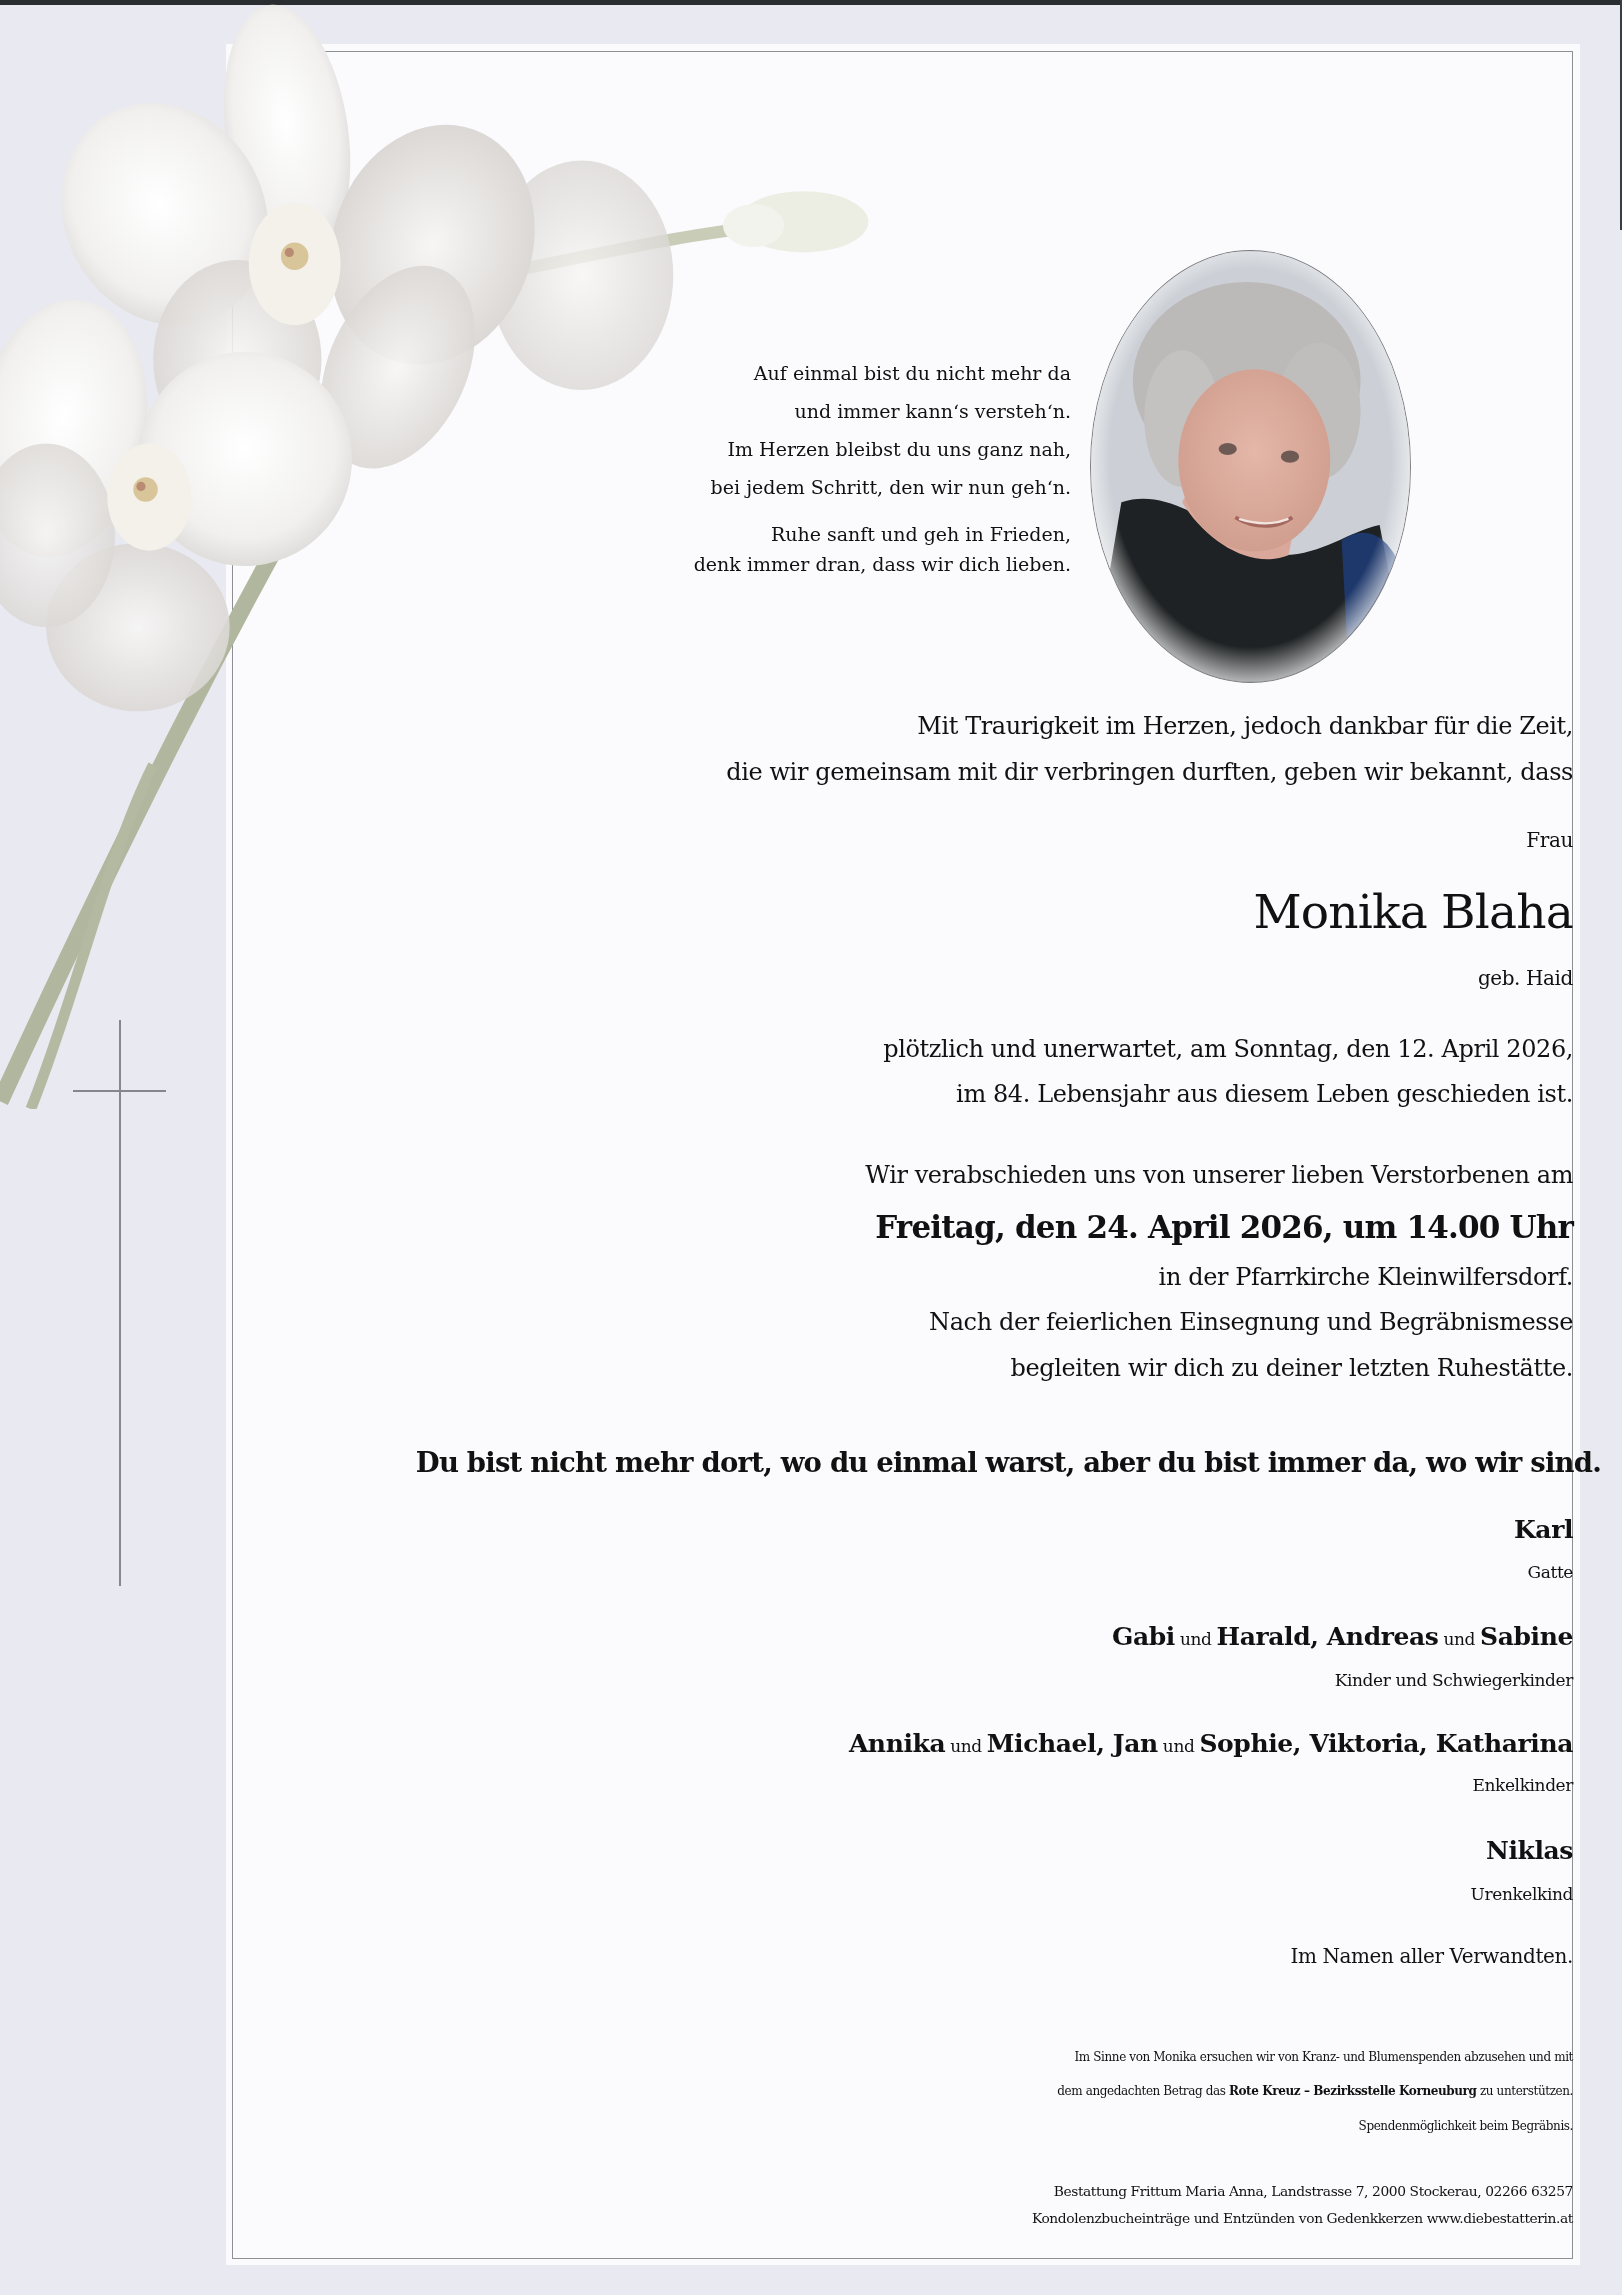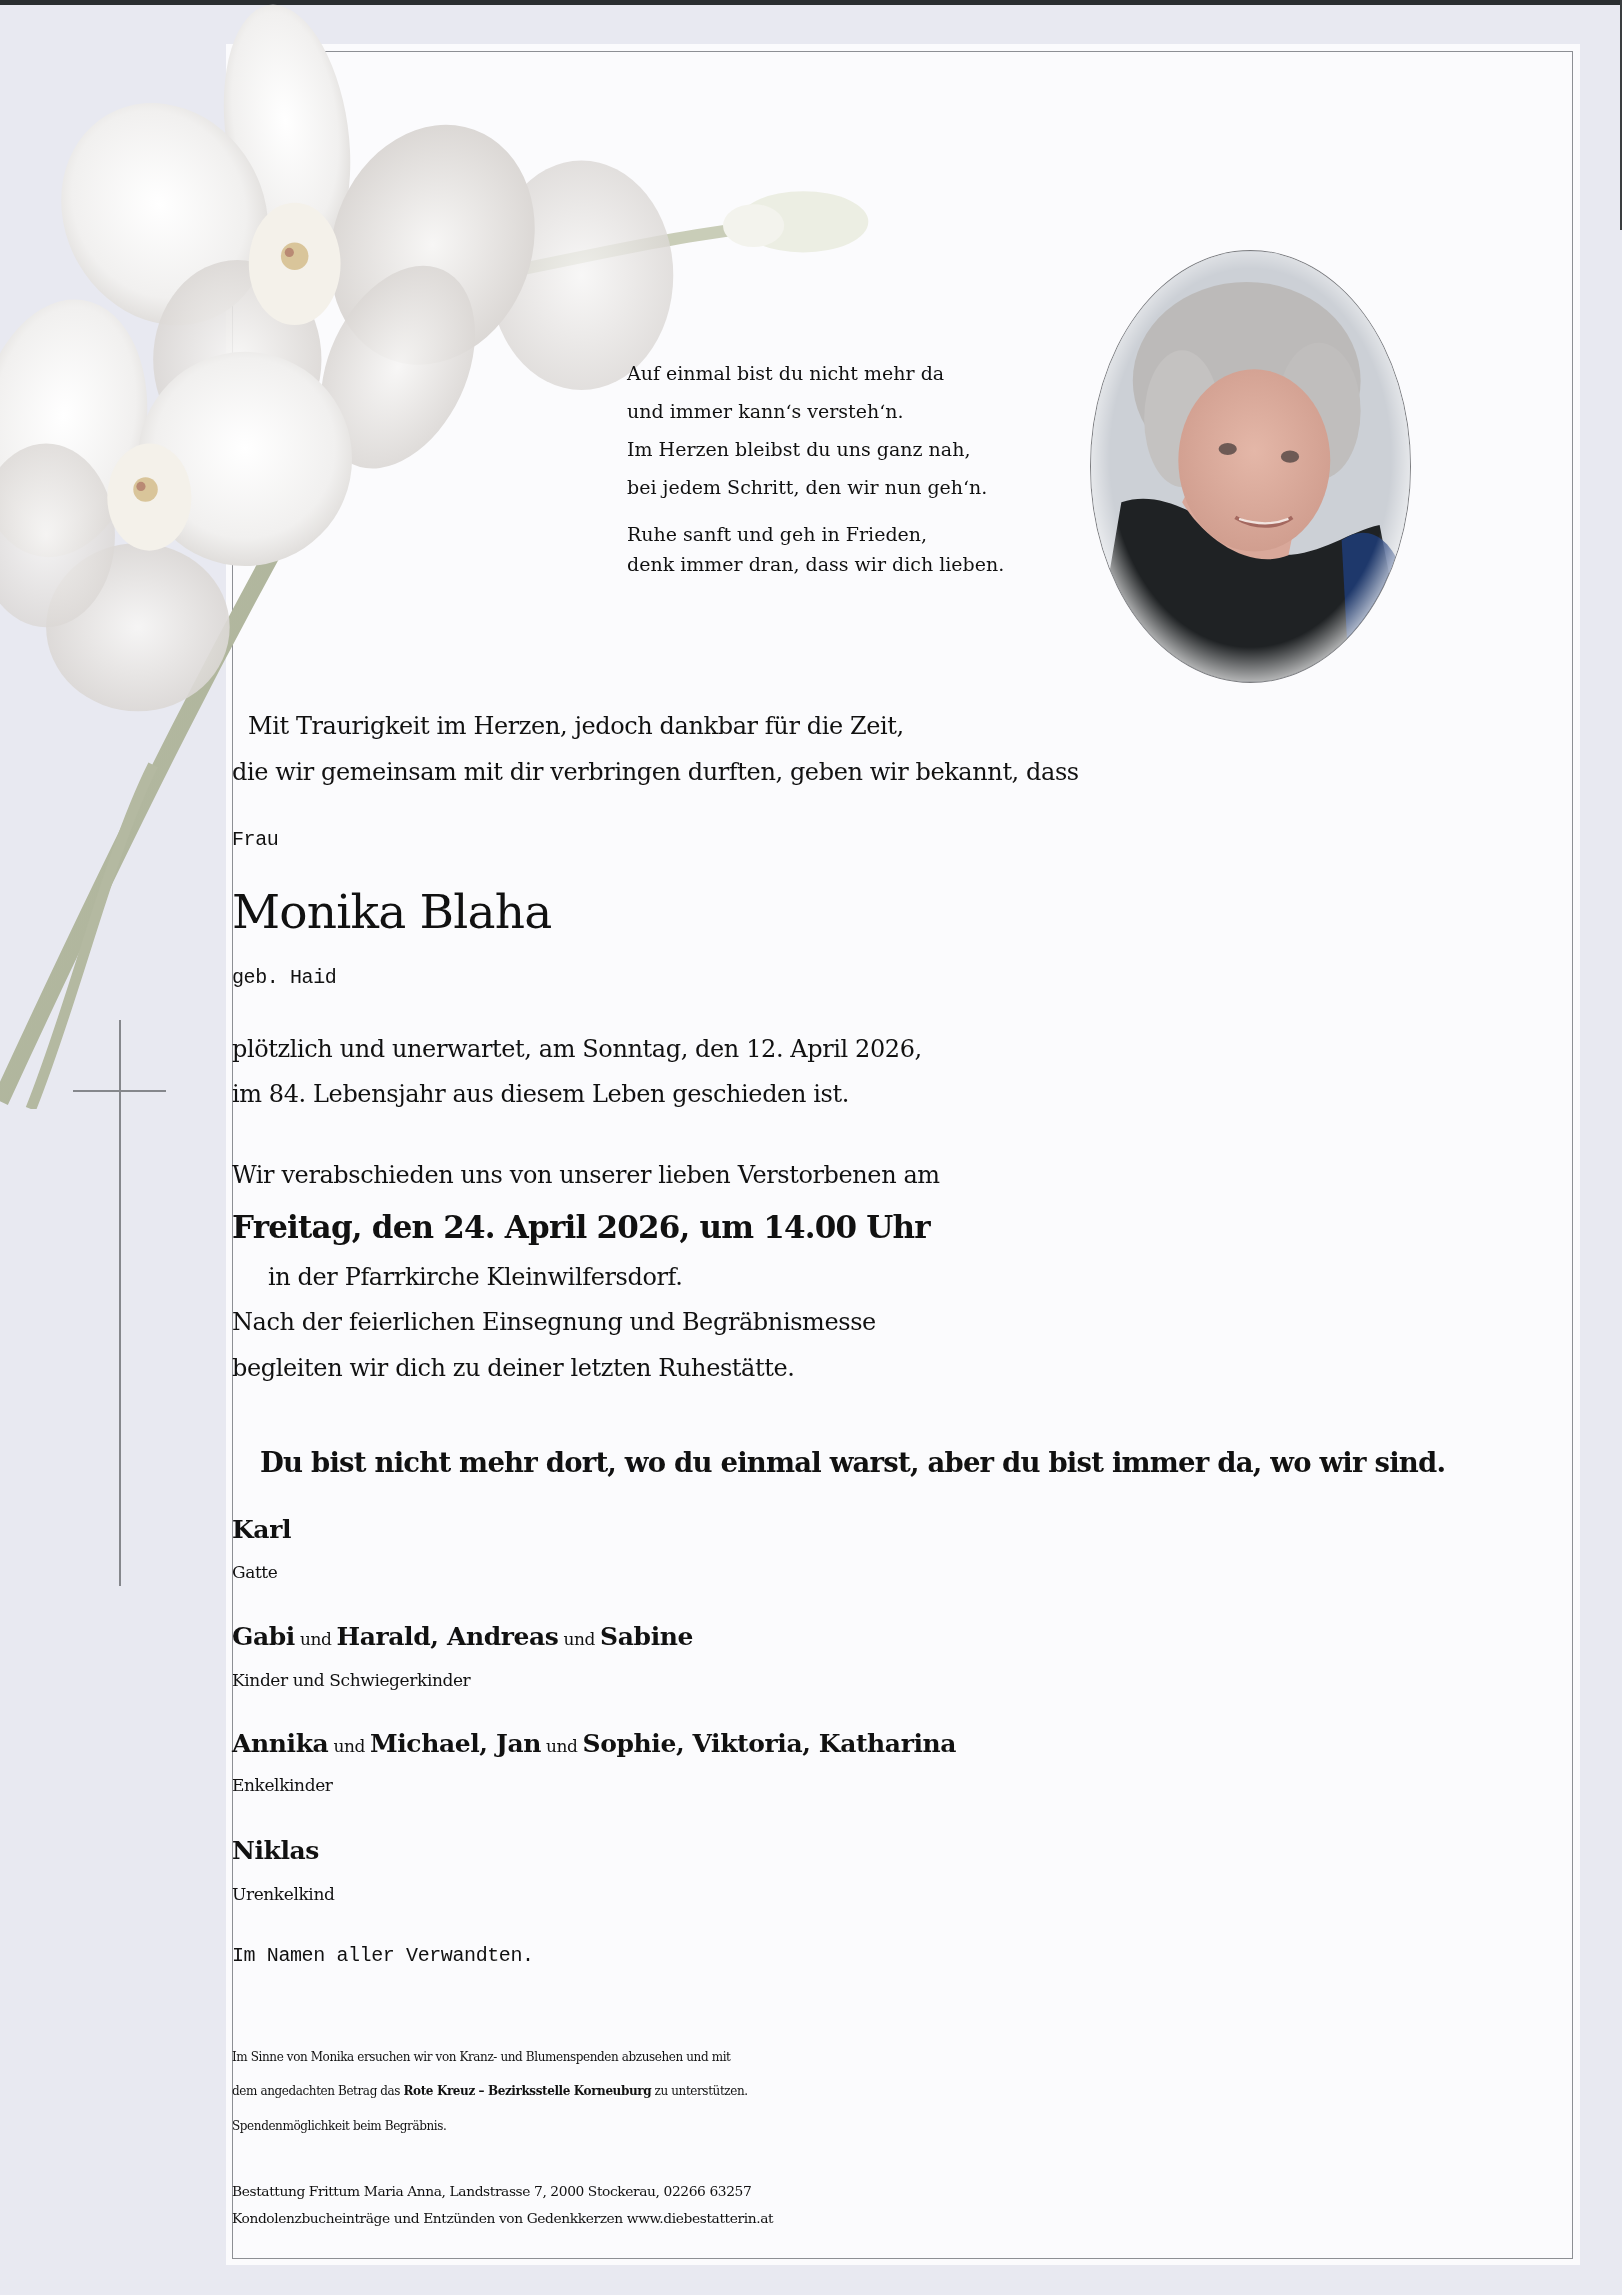--- a/index.html
+++ b/index.html
@@ -27,26 +27,26 @@
   .photo-wrap {
     position: absolute; left: 1090px; top: 250px; width: 321px; height: 433px;
     border-radius: 50%;
     border: 1.5px solid #7c7d80;
     overflow: hidden;
     background: radial-gradient(ellipse at 50% 45%, #cfd3d8 0%, #c9cdd3 60%, #ffffff 100%);
   }
   .photo-wrap svg { width: 100%; height: 100%; display: block; }
 
   .line {
-    position: absolute; left: 232px; width: 1341px; text-align: left;
+    position: absolute; left: 232px; width: 1341px; text-align: right;
     white-space: nowrap; letter-spacing: -0.4px;
   }
   .poem { left: 627px; width: 444px; font-size: 19px; line-height: 38px; letter-spacing: 0px; }
   .t34 { font-size: 24px; }
-  .t28 { font-size: 20px; font-family: Liberation Mono, monospace; }
+  .t28 { font-size: 20px; }
   .t24 { font-size: 17px; }
   .name { font-size: 47px; font-weight: normal; letter-spacing: -0.8px; }
   .date-bold { font-size: 31px; font-weight: bold; letter-spacing: -0.8px; }
   .quote { font-size: 27.5px; font-weight: bold; letter-spacing: -0.8px; }
   .fam { font-size: 25px; font-weight: bold; letter-spacing: -0.4px; }
   .und { font-size: 17px; font-weight: normal; }
   .small { font-size: 12px; margin-top: 30px; }
   .footer { font-size: 13.8px; }
   .b { font-weight: bold; }
 </style>

